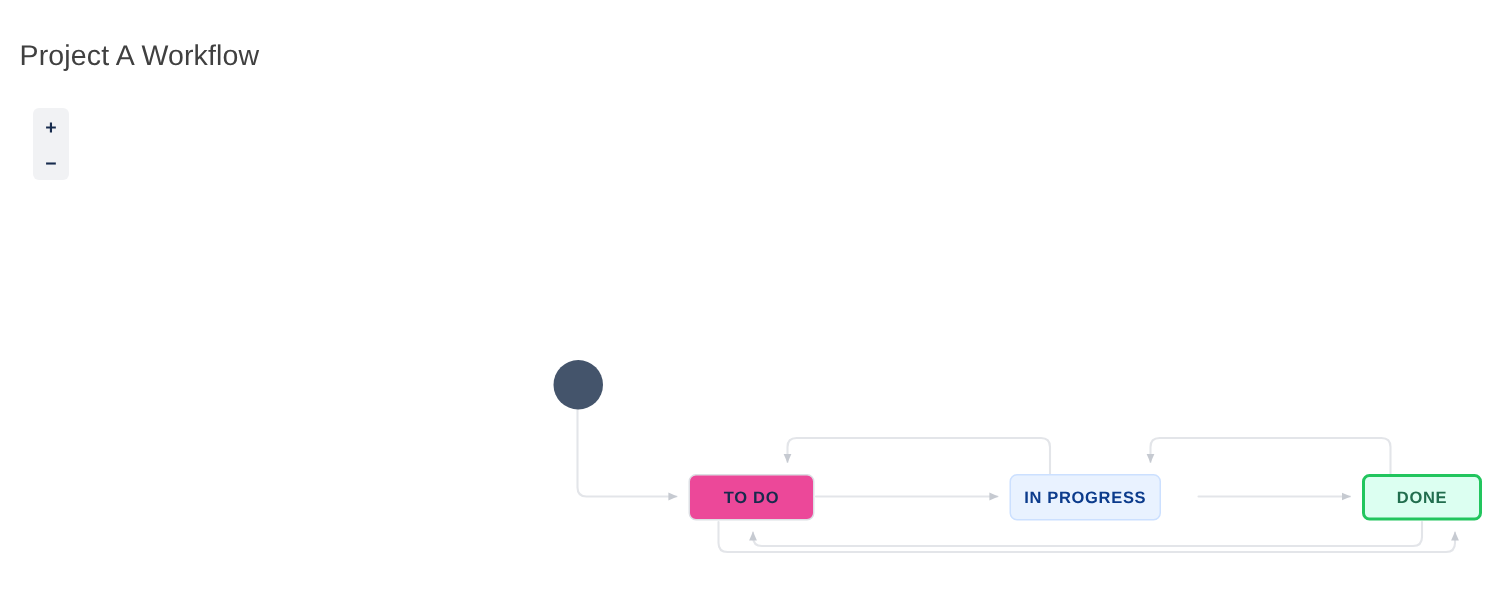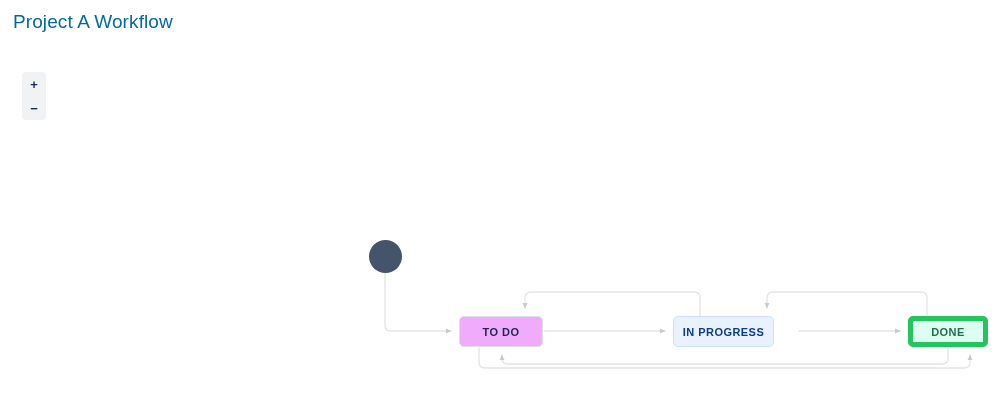--- a/index.html
+++ b/index.html
@@ -18,25 +18,25 @@
     position: relative;
     width: 998px;
     height: 407px;
     background: #ffffff;
   }
 
   
   .page-title {
     position: absolute;
     left: 13px;
-    top: 11px;
+    top: 27px;
     font-size: 19px;
     font-weight: 300;
     letter-spacing: 0.1px;
-    color: #0369a1;
+    color: #404040;
     font-family: "Liberation Sans", sans-serif;
     white-space: nowrap;
   }
 
   
   .zoom-controls {
     position: absolute;
     left: 22px;
     top: 72px;
     width: 24px;
@@ -106,38 +106,38 @@
     font-weight: 700;
     letter-spacing: 0.45px;
     font-family: "Liberation Sans", sans-serif;
     cursor: pointer;
     white-space: nowrap;
   }
   .node-todo {
     left: 459px;
     top: 316px;
     width: 84px;
-    background: #f0abfc;
+    background: #ec4899;
     border: 1px solid #dcdfe4;
     color: #172b4d;
   }
   .node-inprogress {
     left: 673px;
     top: 316px;
     width: 101px;
     background: #e9f2ff;
     border: 1px solid #cce0ff;
     color: #0c3b8c;
   }
   .node-done {
     left: 908px;
     top: 316px;
     width: 80px;
     background: #dcfff1;
-    border: 5px solid #22c55e;
+    border: 2px solid #22c55e;
     color: #216e4e;
   }
 </style>
 </head>
 <body>
 
 <div id="app">
 
   <div class="page-title">Project A Workflow</div>
 

